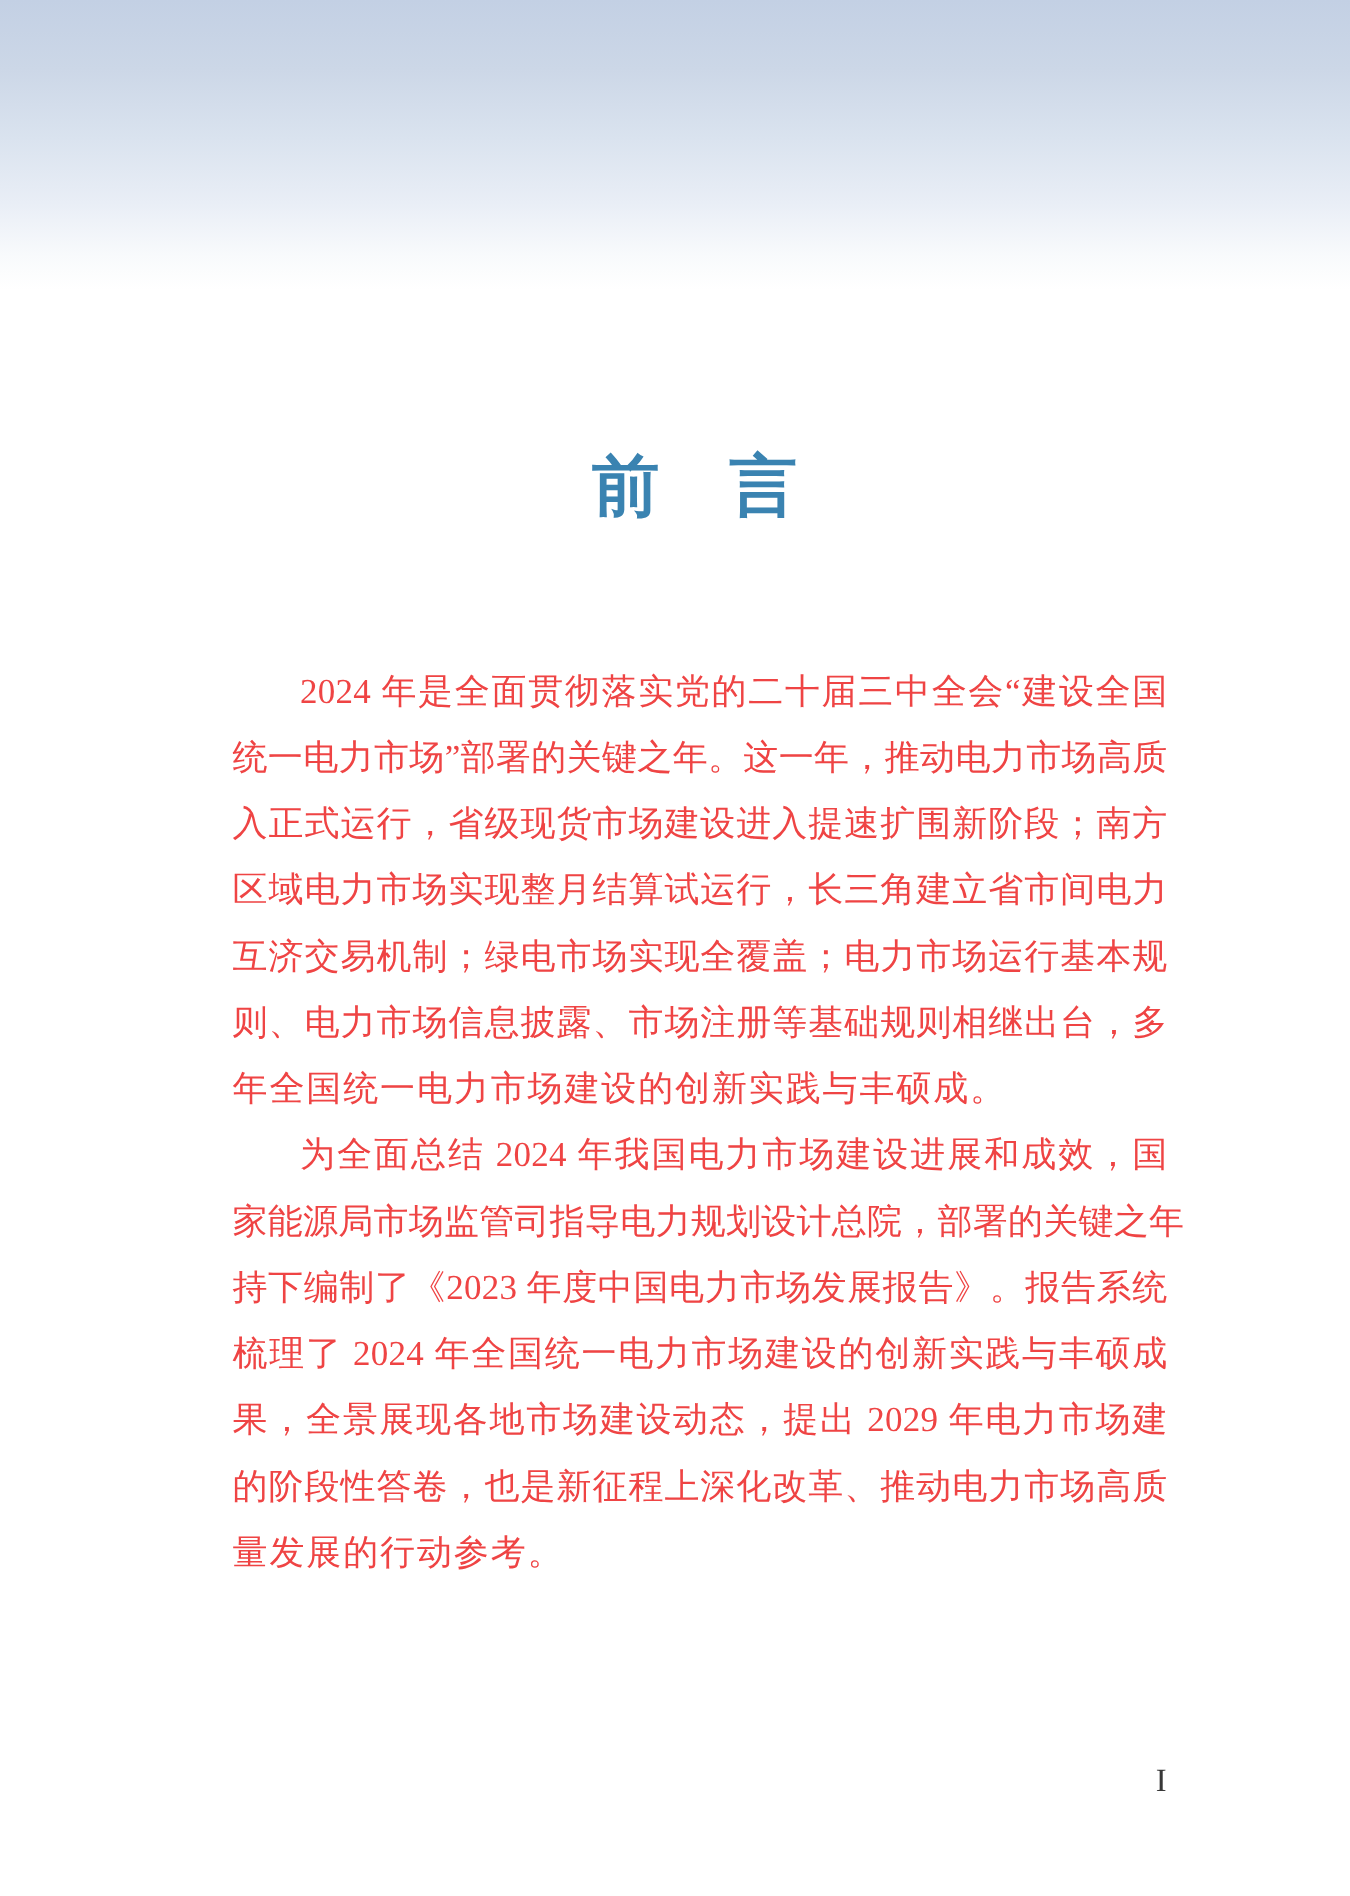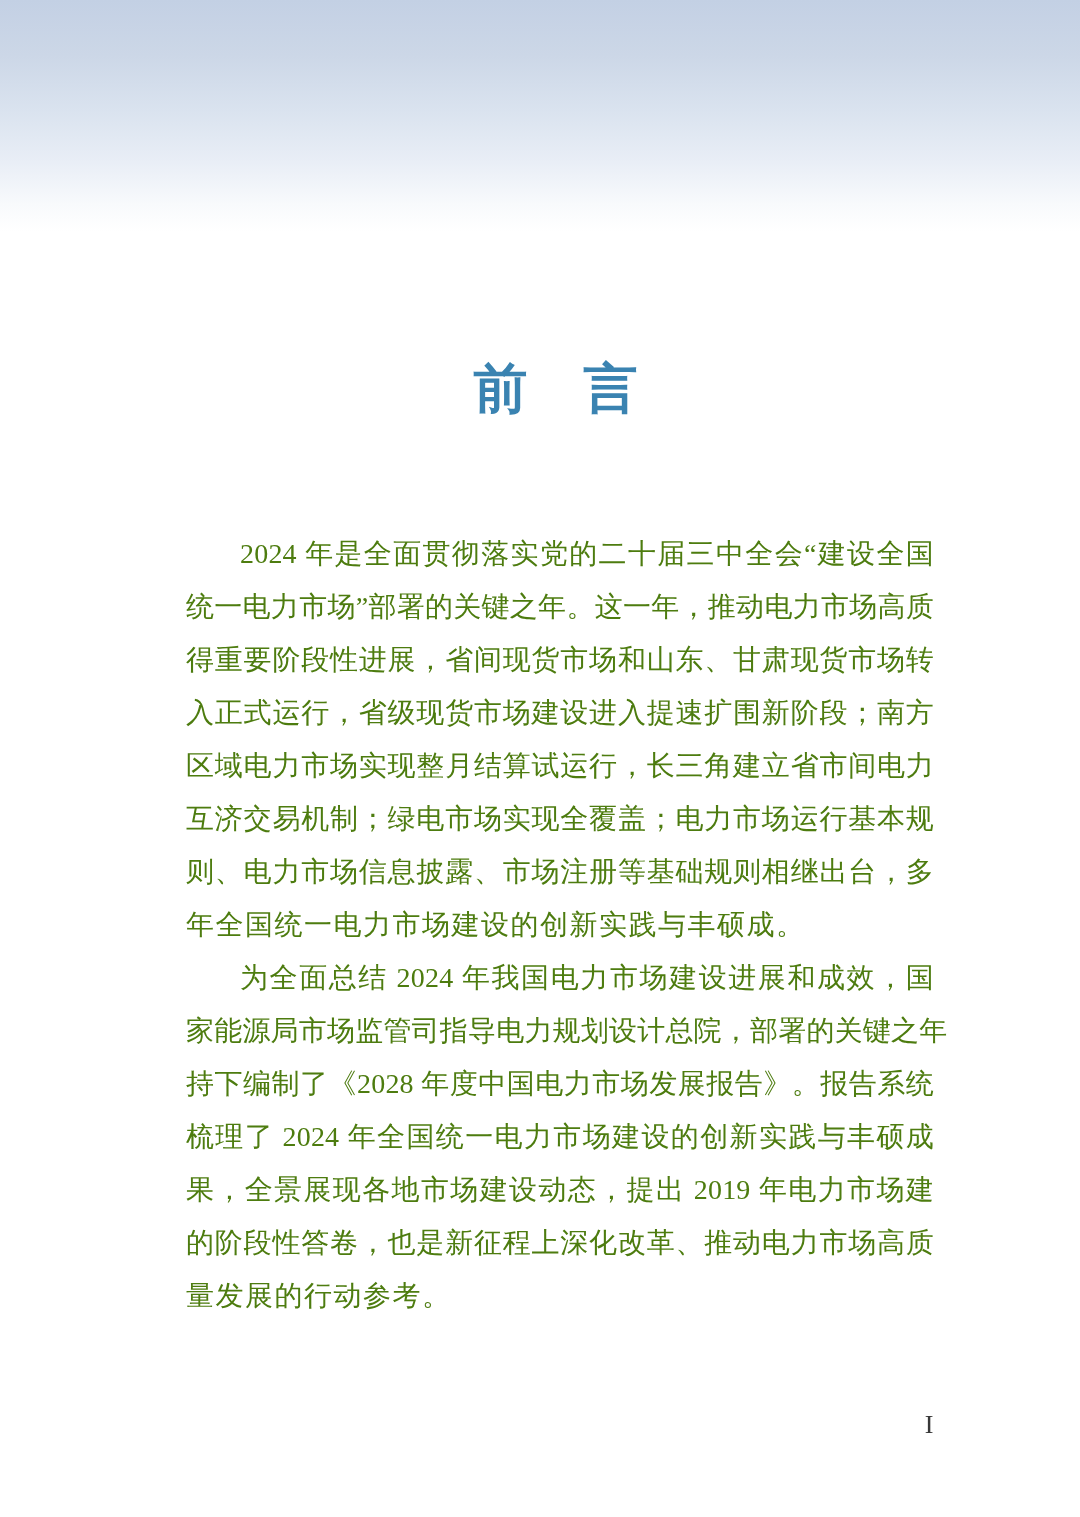--- a/index.html
+++ b/index.html
@@ -37,21 +37,21 @@
     color: #3a83b1;
     letter-spacing: 1px;
   }
   .body-text {
     position: absolute;
     left: 186px;
     top: 527px;
     width: 748px;
     font-size: 28px;
     line-height: 53px;
-    color: #4d7c0f;
+    color: #ef4444;
   }
   .line {
     height: 53px;
     text-align: justify;
     text-align-last: justify;
     text-justify: inter-character;
     white-space: nowrap;
     letter-spacing: 0.2px;
   }
   .line.indent { text-indent: 54px; }
@@ -74,31 +74,30 @@
 
 <div class="page">
 
   <div class="header-gradient"></div>
 
   <h1 class="title">前　言</h1>
 
   <div class="body-text">
     <div class="line indent">2024 年是全面贯彻落实党的二十届三中全会“建设全国</div>
     <div class="line">统一电力市场”部署的关键之年。这一年，推动电力市场高质</div>
-    <div class="line">得重要阶段性进展，省间现货市场和山东、甘肃现货市场转</div>
     <div class="line">入正式运行，省级现货市场建设进入提速扩围新阶段；南方</div>
     <div class="line">区域电力市场实现整月结算试运行，长三角建立省市间电力</div>
     <div class="line">互济交易机制；绿电市场实现全覆盖；电力市场运行基本规</div>
     <div class="line">则、电力市场信息披露、市场注册等基础规则相继出台，多</div>
     <div class="line para-end">年全国统一电力市场建设的创新实践与丰硕成。</div>
 
     <div class="line indent">为全面总结 2024 年我国电力市场建设进展和成效，国</div>
     <div class="line">家能源局市场监管司指导电力规划设计总院，部署的关键之年</div>
-    <div class="line">持下编制了《2028 年度中国电力市场发展报告》。报告系统</div>
+    <div class="line">持下编制了《2023 年度中国电力市场发展报告》。报告系统</div>
     <div class="line">梳理了 2024 年全国统一电力市场建设的创新实践与丰硕成</div>
-    <div class="line">果，全景展现各地市场建设动态，提出 2019 年电力市场建</div>
+    <div class="line">果，全景展现各地市场建设动态，提出 2029 年电力市场建</div>
     <div class="line">的阶段性答卷，也是新征程上深化改革、推动电力市场高质</div>
     <div class="line para-end">量发展的行动参考。</div>
   </div>
 
   <div class="page-number">I</div>
 
 </div>
 
 </body></html>

